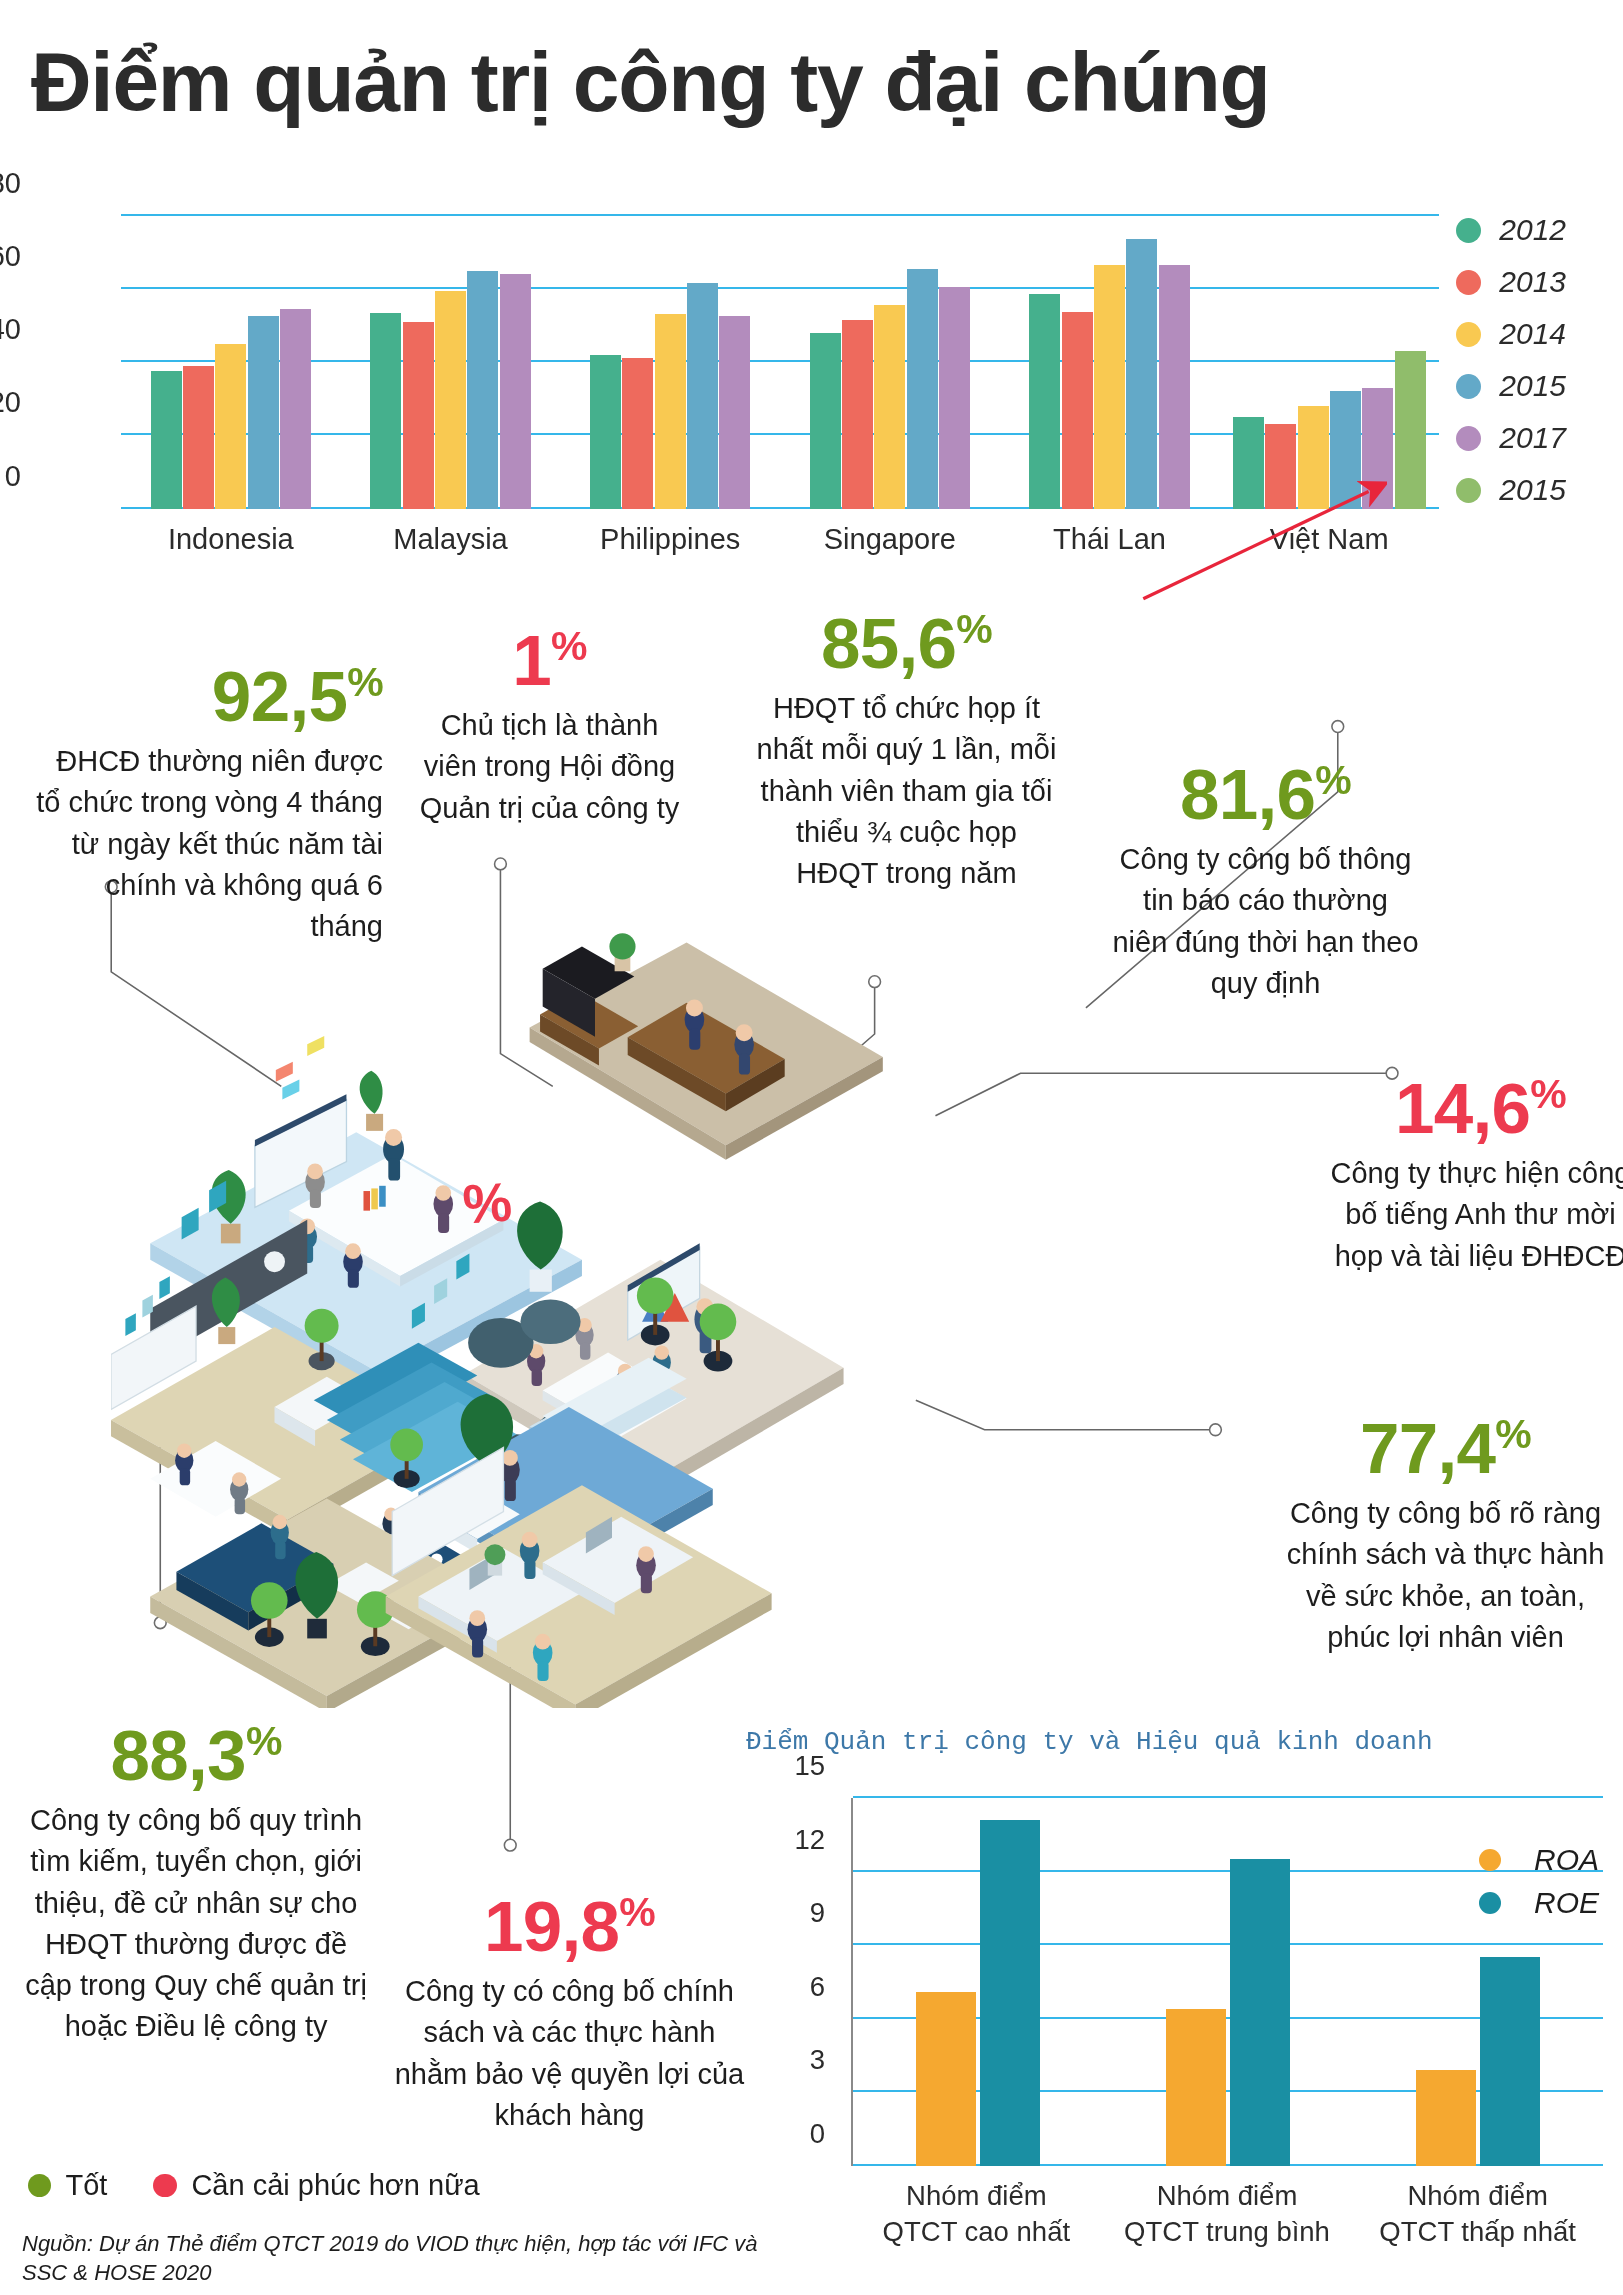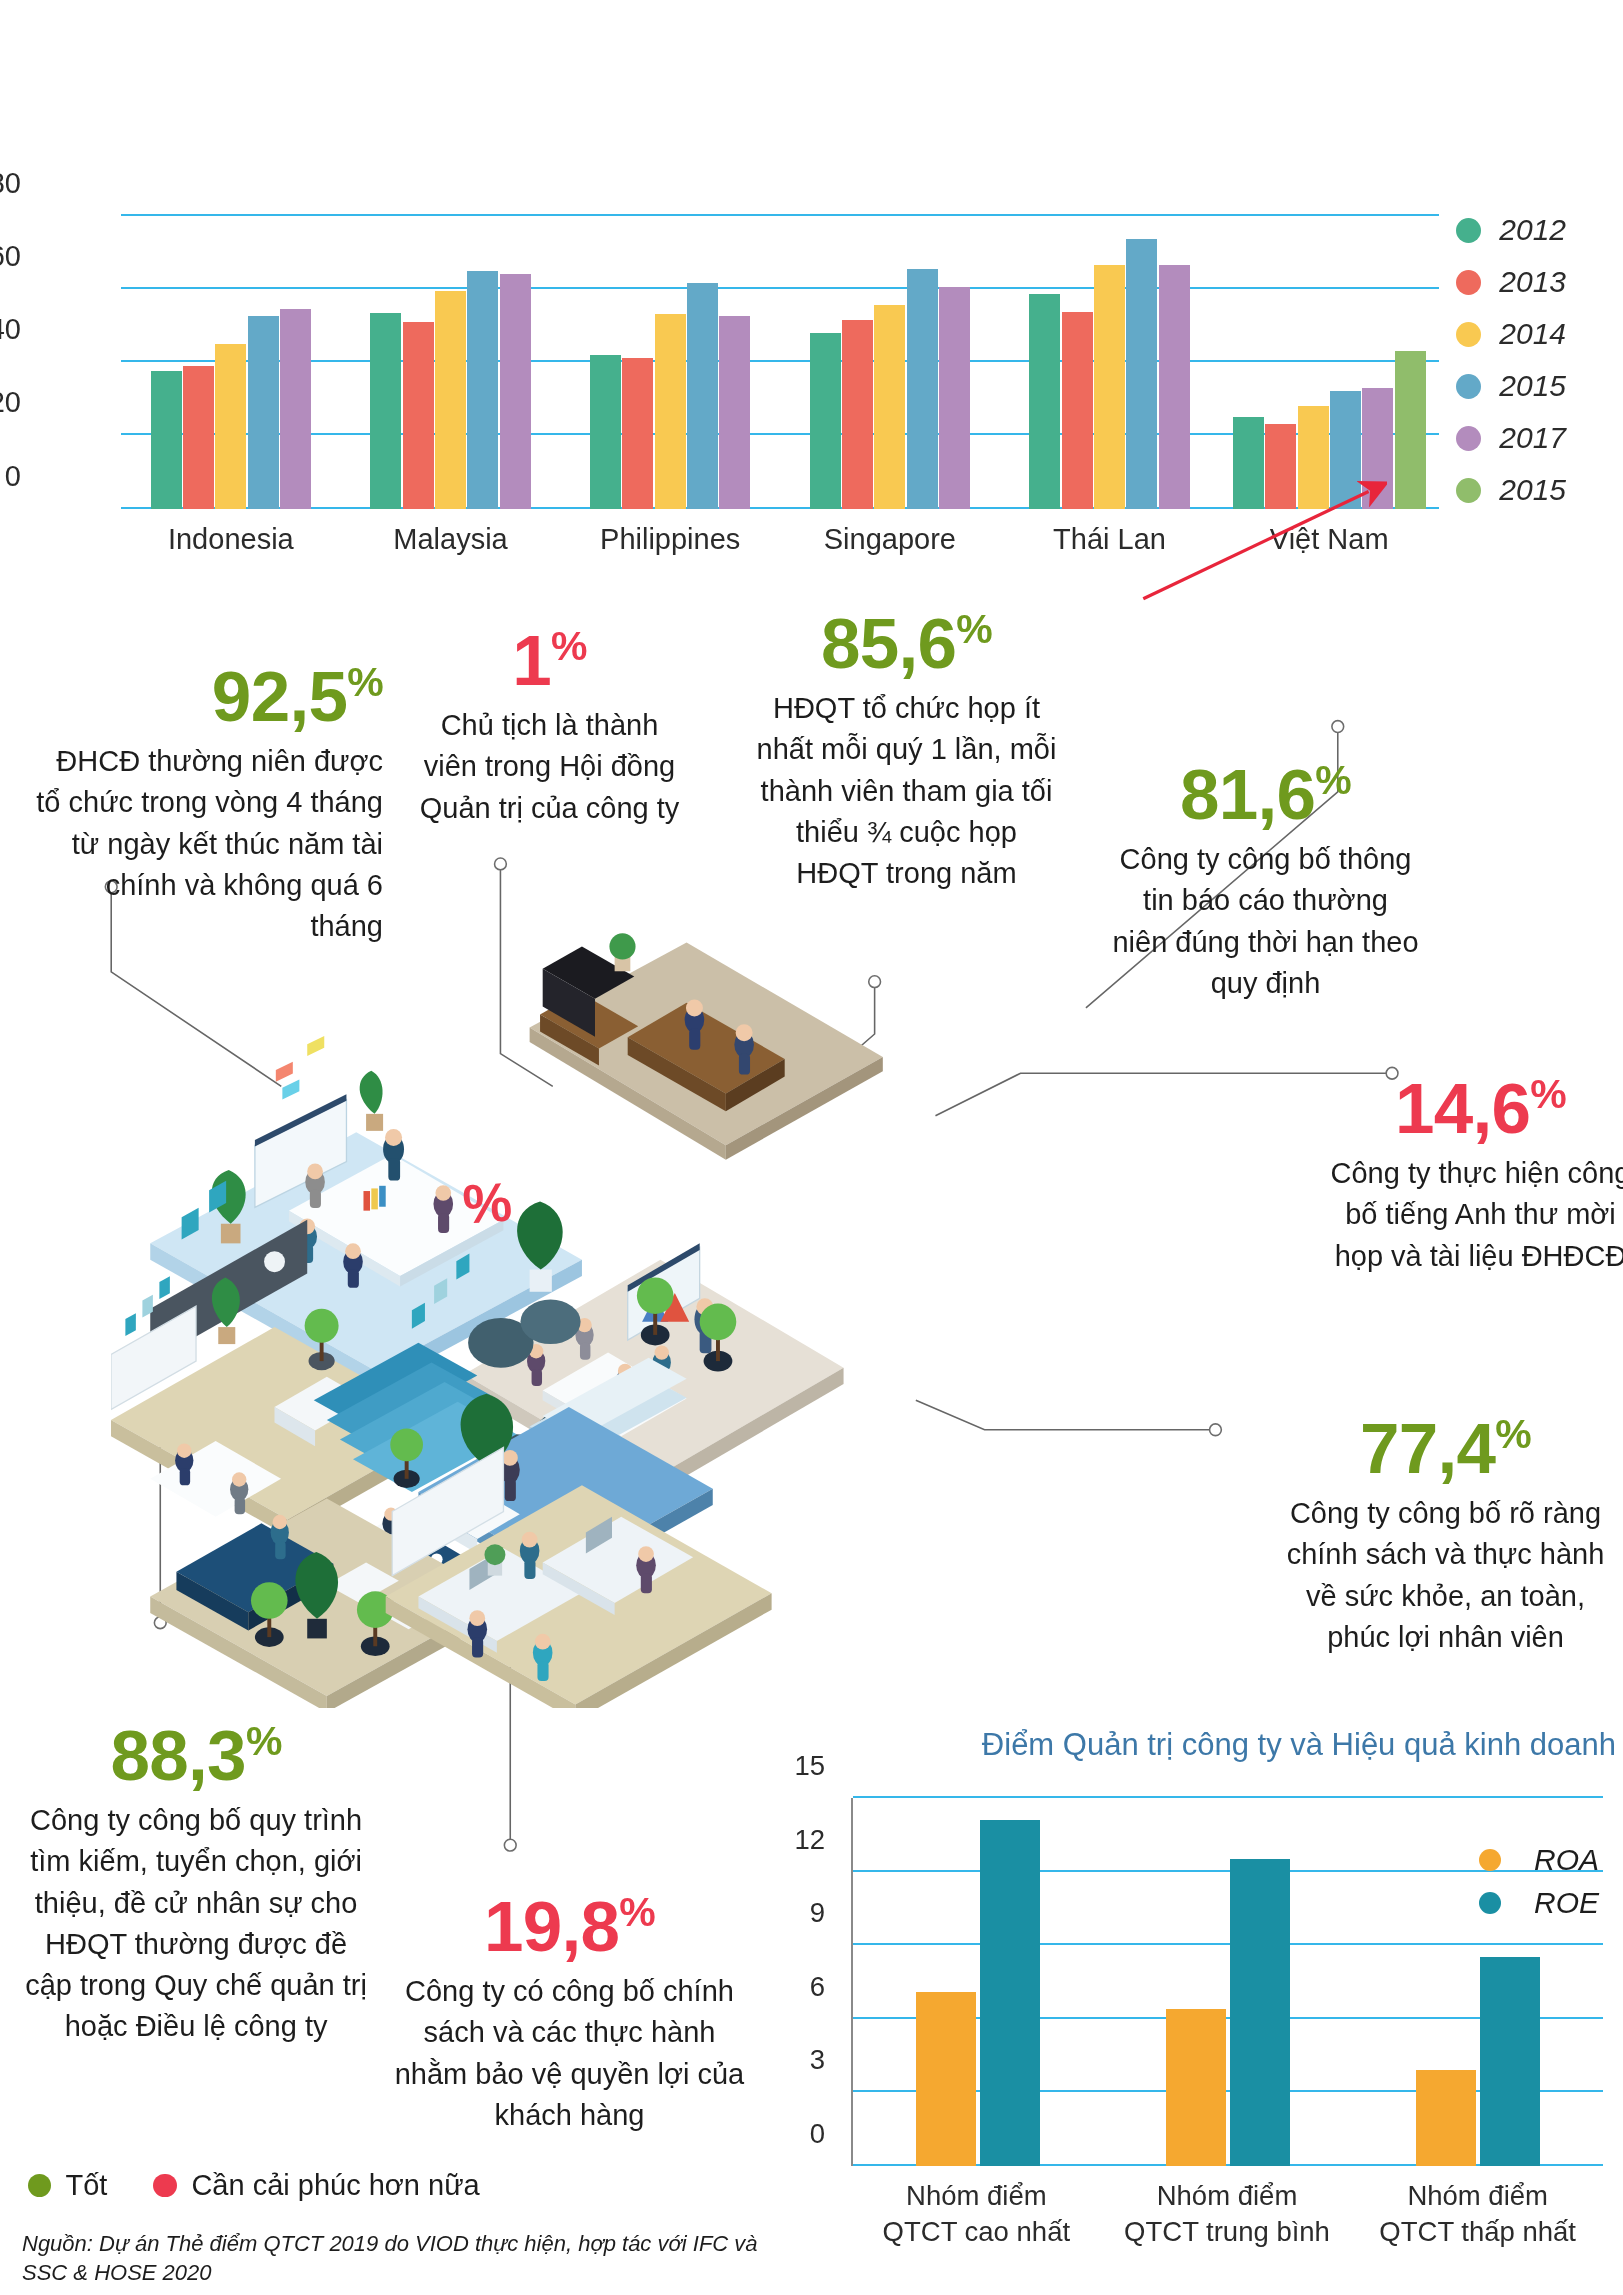--- a/index.html
+++ b/index.html
@@ -58,21 +58,21 @@
   
   .leader { position: absolute; }
   .leader svg { display: block; overflow: visible; }
 
   
   #illustration { position: absolute; left: 111px; top: 903px; width: 1125px; height: 805px; }
   #illustration svg { display: block; }
 
   
   #bottom-chart { position: absolute; left: 746px; top: 1727px; width: 870px; height: 563px; }
-  .bc-title { font-size: 31px; color: #3d78a8; text-align: right; white-space: nowrap; }
+  .bc-title { font-size: 26px; color: #3d78a8; text-align: left; white-space: nowrap; font-family: Liberation Mono, monospace; }
   .bc-plot { position: absolute; left: 105px; top: 71px; right: 13px; height: 368px;
              border-left: 2px solid #8a8a8a; }
   .bc-gridline { position: absolute; left: 0; right: 0; height: 2px; background: #35b7ea; }
   .bc-ylabel { position: absolute; right: 778px; width: 72px; text-align: right;
                font-size: 27.5px; color: #2b2b2b; transform: translateY(-50%); }
   .bc-groups { position: absolute; left: 0; right: 0; top: 0; bottom: 0; display: flex; }
   .bc-group { flex: 1; display: flex; align-items: flex-end; justify-content: center; }
   .bc-bar { width: 60px; margin: 0 2px; }
   .bc-xlabels { position: absolute; left: 105px; right: 13px; top: 451px; display: flex; }
   .bc-xlabel { flex: 1; text-align: center; font-size: 27.5px; color: #2b2b2b; line-height: 1.3; }
@@ -87,20 +87,21 @@
   .key-dot { width: 23.6px; height: 23.6px; border-radius: 50%; margin-right: 14.4px; }
   .key-label { font-size: 29px; color: #1d1d1d; }
   .source { position: absolute; left: 22px; top: 2229px;
             font-size: 22px; font-style: italic; color: #1d1d1d; line-height: 1.32; max-width: 785px; }
 </style>
 </head>
 <body>
 
 <div class="page">
 
+  <div class="title">Điểm quản trị công ty đại chúng</div>
 
   <div id="top-chart">
     <div class="tc-plot">
 
       <div class="tc-gridline" style="bottom:0%"></div>
       <div class="tc-gridline" style="bottom:25%"></div>
       <div class="tc-gridline" style="bottom:50%"></div>
       <div class="tc-gridline" style="bottom:75%"></div>
       <div class="tc-gridline" style="bottom:100%"></div>
 

